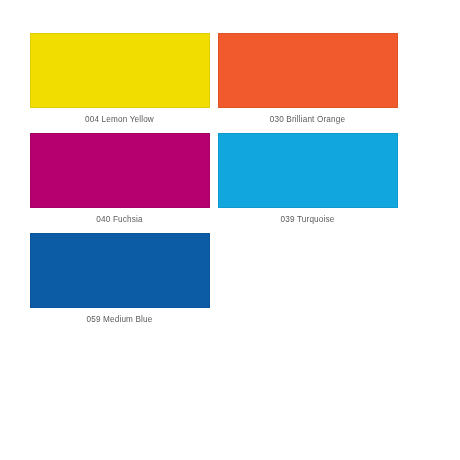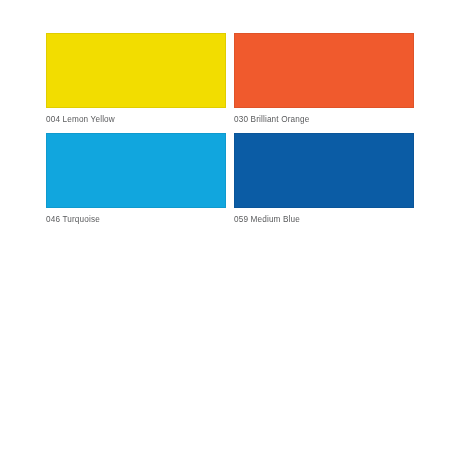--- a/index.html
+++ b/index.html
@@ -31,21 +31,21 @@
     grid-template-rows: 100px 100px 100px 100px;
     column-gap: 8px;
     row-gap: 0px;
   }
   .swatch-cell {
     position: relative;
     width: 147px;
     height: 100px;
     display: flex;
     flex-direction: column;
-    align-items: flex-start;
+    align-items: center;
   }
   .swatch-chip {
     width: 180px;
     height: 75px;
     box-sizing: border-box;
     border: 1px solid rgba(0, 0, 0, 0.07);
     flex: 0 0 auto;
   }
   .swatch-label {
     margin-top: 6px;
@@ -68,24 +68,28 @@
       <div class="swatch-chip" style="background-color: rgb(242, 221, 0);"></div>
       <div class="swatch-label" style="color: rgb(90, 91, 93);">004 Lemon Yellow</div>
     </div>
 
     <div class="swatch-cell">
       <div class="swatch-chip" style="background-color: rgb(240, 90, 45);"></div>
       <div class="swatch-label" style="color: rgb(90, 91, 93);">030 Brilliant Orange</div>
     </div>
 
 
+    <div class="swatch-cell">
+      <div class="swatch-chip" style="background-color: rgb(182, 0, 112);"></div>
+      <div class="swatch-label" style="color: rgb(90, 91, 93);">040 Fuchsia</div>
+    </div>
 
     <div class="swatch-cell">
       <div class="swatch-chip" style="background-color: rgb(17, 166, 222);"></div>
-      <div class="swatch-label" style="color: rgb(90, 91, 93);">046 Turquoise</div>
+      <div class="swatch-label" style="color: rgb(90, 91, 93);">039 Turquoise</div>
     </div>
 
     <div class="swatch-cell">
       <div class="swatch-chip" style="background-color: rgb(11, 92, 165);"></div>
       <div class="swatch-label" style="color: rgb(90, 91, 93);">059 Medium Blue</div>
     </div>
 
 
 
   </div>

